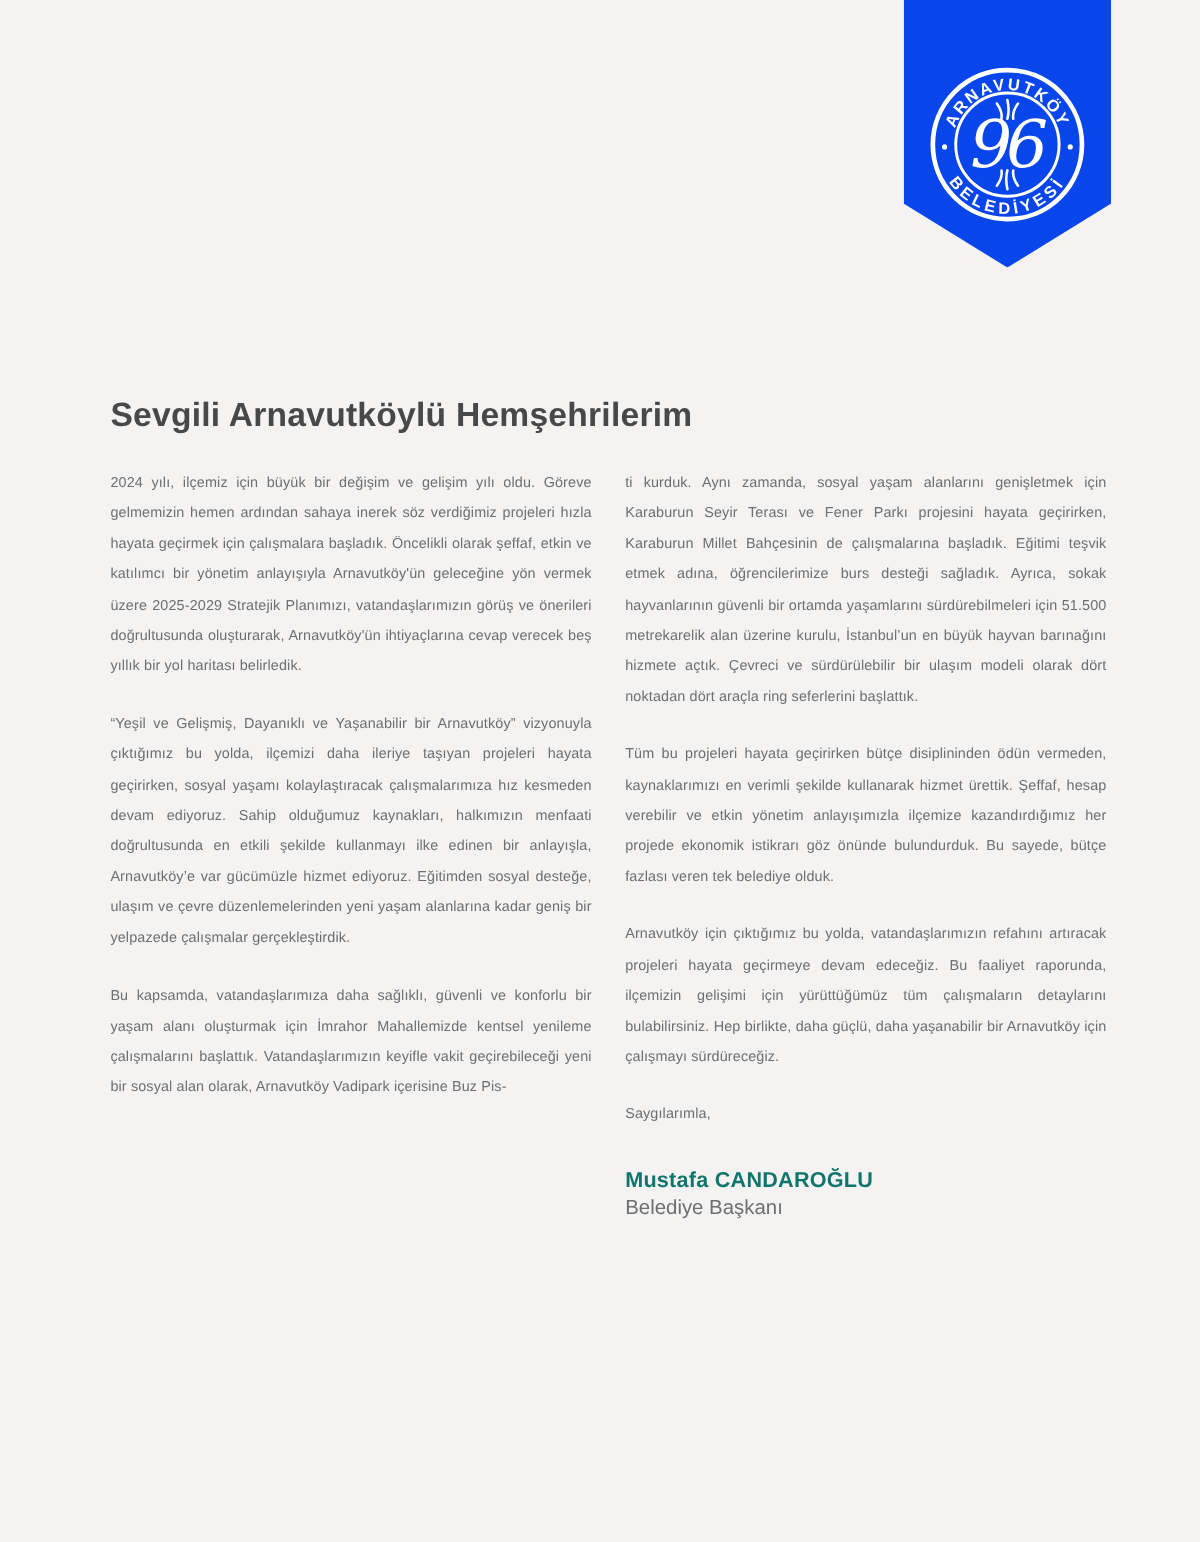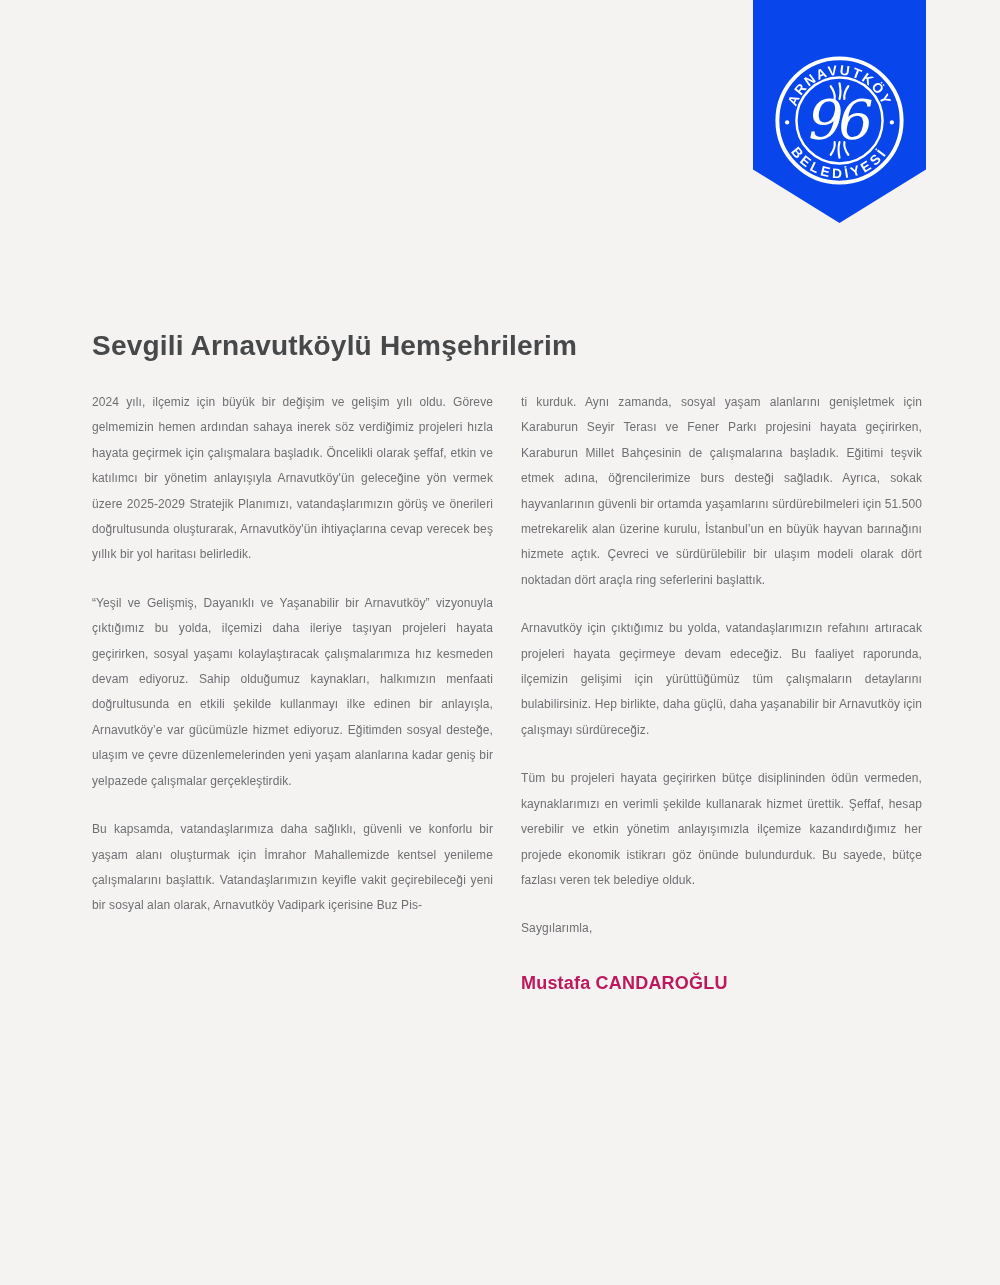--- a/index.html
+++ b/index.html
@@ -70,21 +70,21 @@
     font-size: 12px;
     line-height: 25.4px;
     letter-spacing: 0.1px;
     text-align: justify;
   }
   .closing { margin-top: 17px !important; text-align: right; }
   .sig { margin-top: 31px; }
   .sig-name {
     font-size: 18px;
     font-weight: bold;
-    color: #be185d;
+    color: #0f766e;
     letter-spacing: 0.2px;
   }
   .sig-title {
     font-size: 17px;
     line-height: 25px;
     color: #6d6f72;
   }
 </style>
 </head>
 <body>
@@ -124,23 +124,24 @@
     <h1>Sevgili Arnavutköylü Hemşehrilerim</h1>
 
     <div class="cols">
       <div class="col">
         <p>2024 yılı, ilçemiz için büyük bir değişim ve gelişim yılı oldu. Göreve gelmemizin hemen ardından sahaya inerek söz verdiğimiz projeleri hızla hayata geçirmek için çalışmalara başladık. Öncelikli olarak şeffaf, etkin ve katılımcı bir yönetim anlayışıyla Arnavutköy'ün geleceğine yön vermek üzere 2025-2029 Stratejik Planımızı, vatandaşlarımızın görüş ve önerileri doğrultusunda oluşturarak, Arnavutköy'ün ihtiyaçlarına cevap verecek beş yıllık bir yol haritası belirledik.</p>
         <p>“Yeşil ve Gelişmiş, Dayanıklı ve Yaşanabilir bir Arnavutköy” vizyonuyla çıktığımız bu yolda, ilçemizi daha ileriye taşıyan projeleri hayata geçirirken, sosyal yaşamı kolaylaştıracak çalışmalarımıza hız kesmeden devam ediyoruz. Sahip olduğumuz kaynakları, halkımızın menfaati doğrultusunda en etkili şekilde kullanmayı ilke edinen bir anlayışla, Arnavutköy’e var gücümüzle hizmet ediyoruz. Eğitimden sosyal desteğe, ulaşım ve çevre düzenlemelerinden yeni yaşam alanlarına kadar geniş bir yelpazede çalışmalar gerçekleştirdik.</p>
         <p>Bu kapsamda, vatandaşlarımıza daha sağlıklı, güvenli ve konforlu bir yaşam alanı oluşturmak için İmrahor Mahallemizde kentsel yenileme çalışmalarını başlattık. Vatandaşlarımızın keyifle vakit geçirebileceği yeni bir sosyal alan olarak, Arnavutköy Vadipark içerisine Buz Pis-</p>
       </div>
       <div class="col">
         <p>ti kurduk. Aynı zamanda, sosyal yaşam alanlarını genişletmek için Karaburun Seyir Terası ve Fener Parkı projesini hayata geçirirken, Karaburun Millet Bahçesinin de çalışmalarına başladık. Eğitimi teşvik etmek adına, öğrencilerimize burs desteği sağladık. Ayrıca, sokak hayvanlarının güvenli bir ortamda yaşamlarını sürdürebilmeleri için 51.500 metrekarelik alan üzerine kurulu, İstanbul’un en büyük hayvan barınağını hizmete açtık. Çevreci ve sürdürülebilir bir ulaşım modeli olarak dört noktadan dört araçla ring seferlerini başlattık.</p>
+        <p>Tüm bu projeleri hayata geçirirken bütçe disiplininden ödün vermeden, kaynaklarımızı en verimli şekilde kullanarak hizmet ürettik. Şeffaf, hesap verebilir ve etkin yönetim anlayışımızla ilçemize kazandırdığımız her projede ekonomik istikrarı göz önünde bulundurduk. Bu sayede, bütçe fazlası veren tek belediye olduk.</p>
         <p>Arnavutköy için çıktığımız bu yolda, vatandaşlarımızın refahını artıracak projeleri hayata geçirmeye devam edeceğiz. Bu faaliyet raporunda, ilçemizin gelişimi için yürüttüğümüz tüm çalışmaların detaylarını bulabilirsiniz. Hep birlikte, daha güçlü, daha yaşanabilir bir Arnavutköy için çalışmayı sürdüreceğiz.</p>
-        <p>Tüm bu projeleri hayata geçirirken bütçe disiplininden ödün vermeden, kaynaklarımızı en verimli şekilde kullanarak hizmet ürettik. Şeffaf, hesap verebilir ve etkin yönetim anlayışımızla ilçemize kazandırdığımız her projede ekonomik istikrarı göz önünde bulundurduk. Bu sayede, bütçe fazlası veren tek belediye olduk.</p>
         <p class="closing">Saygılarımla,</p>
         <div class="sig">
           <div class="sig-name">Mustafa CANDAROĞLU</div>
+          <div class="sig-title">Belediye Başkanı</div>
         </div>
       </div>
     </div>
   </div>
 
 </div>
 
 </body></html>

